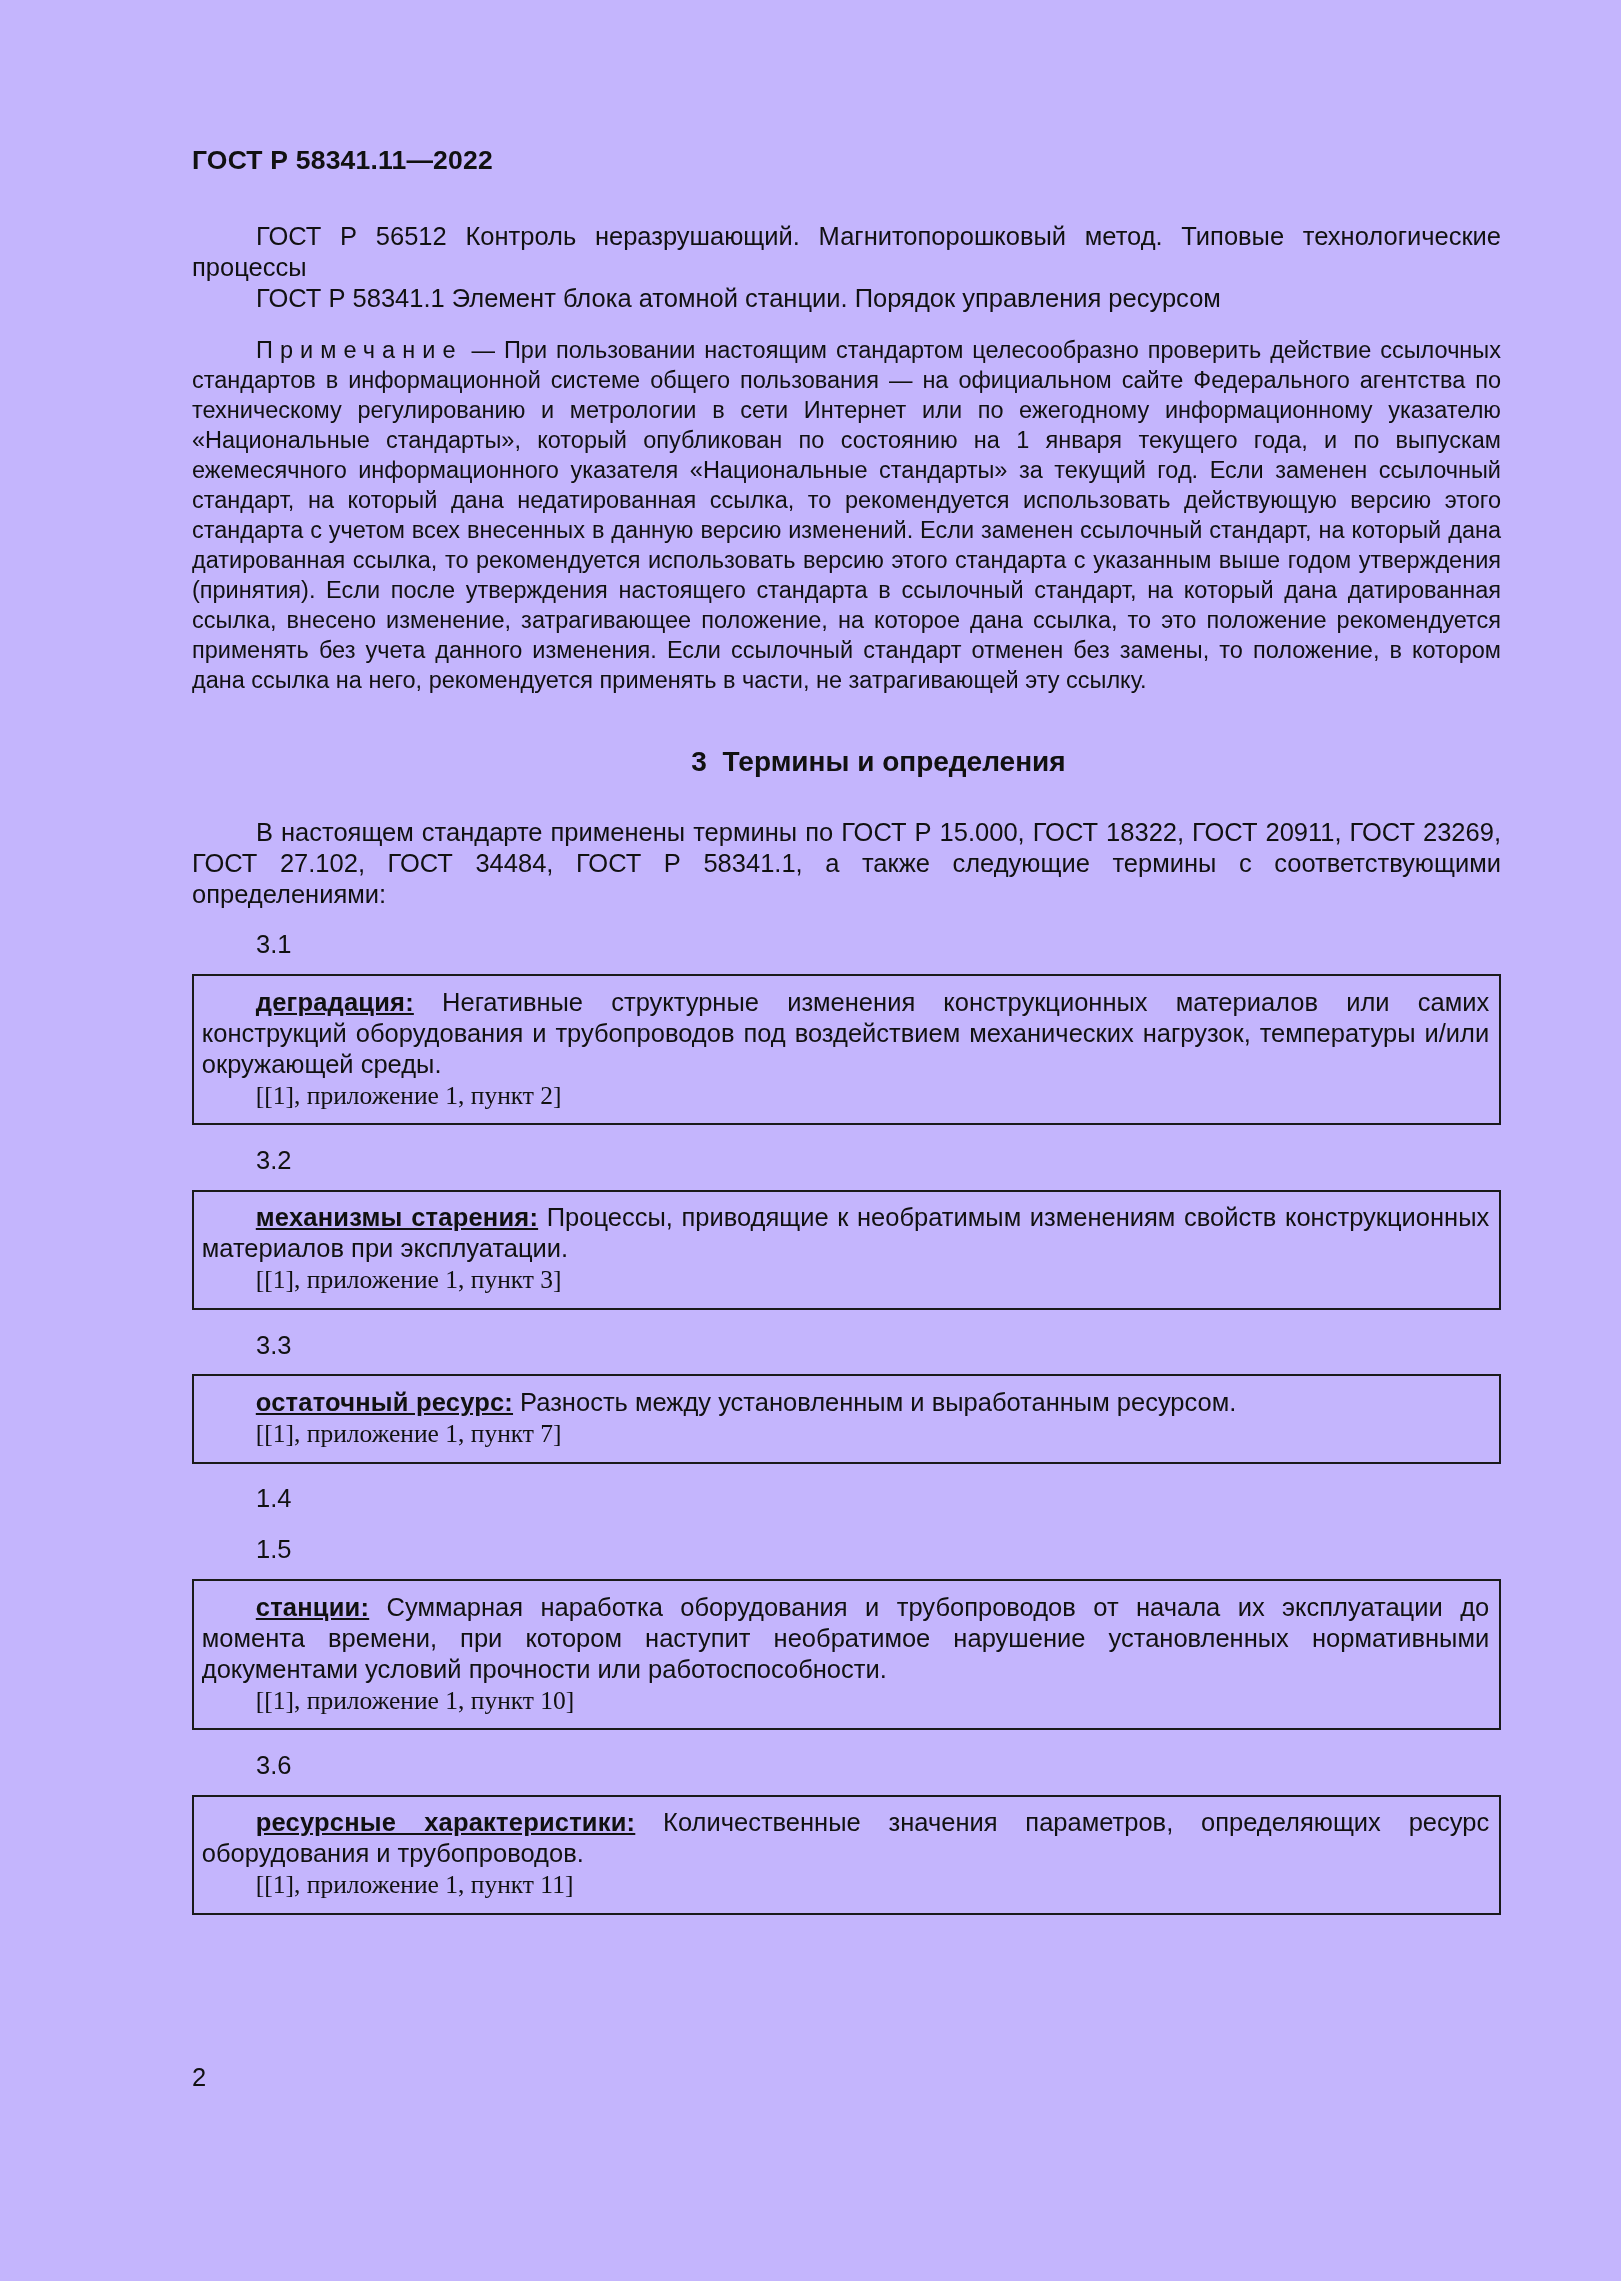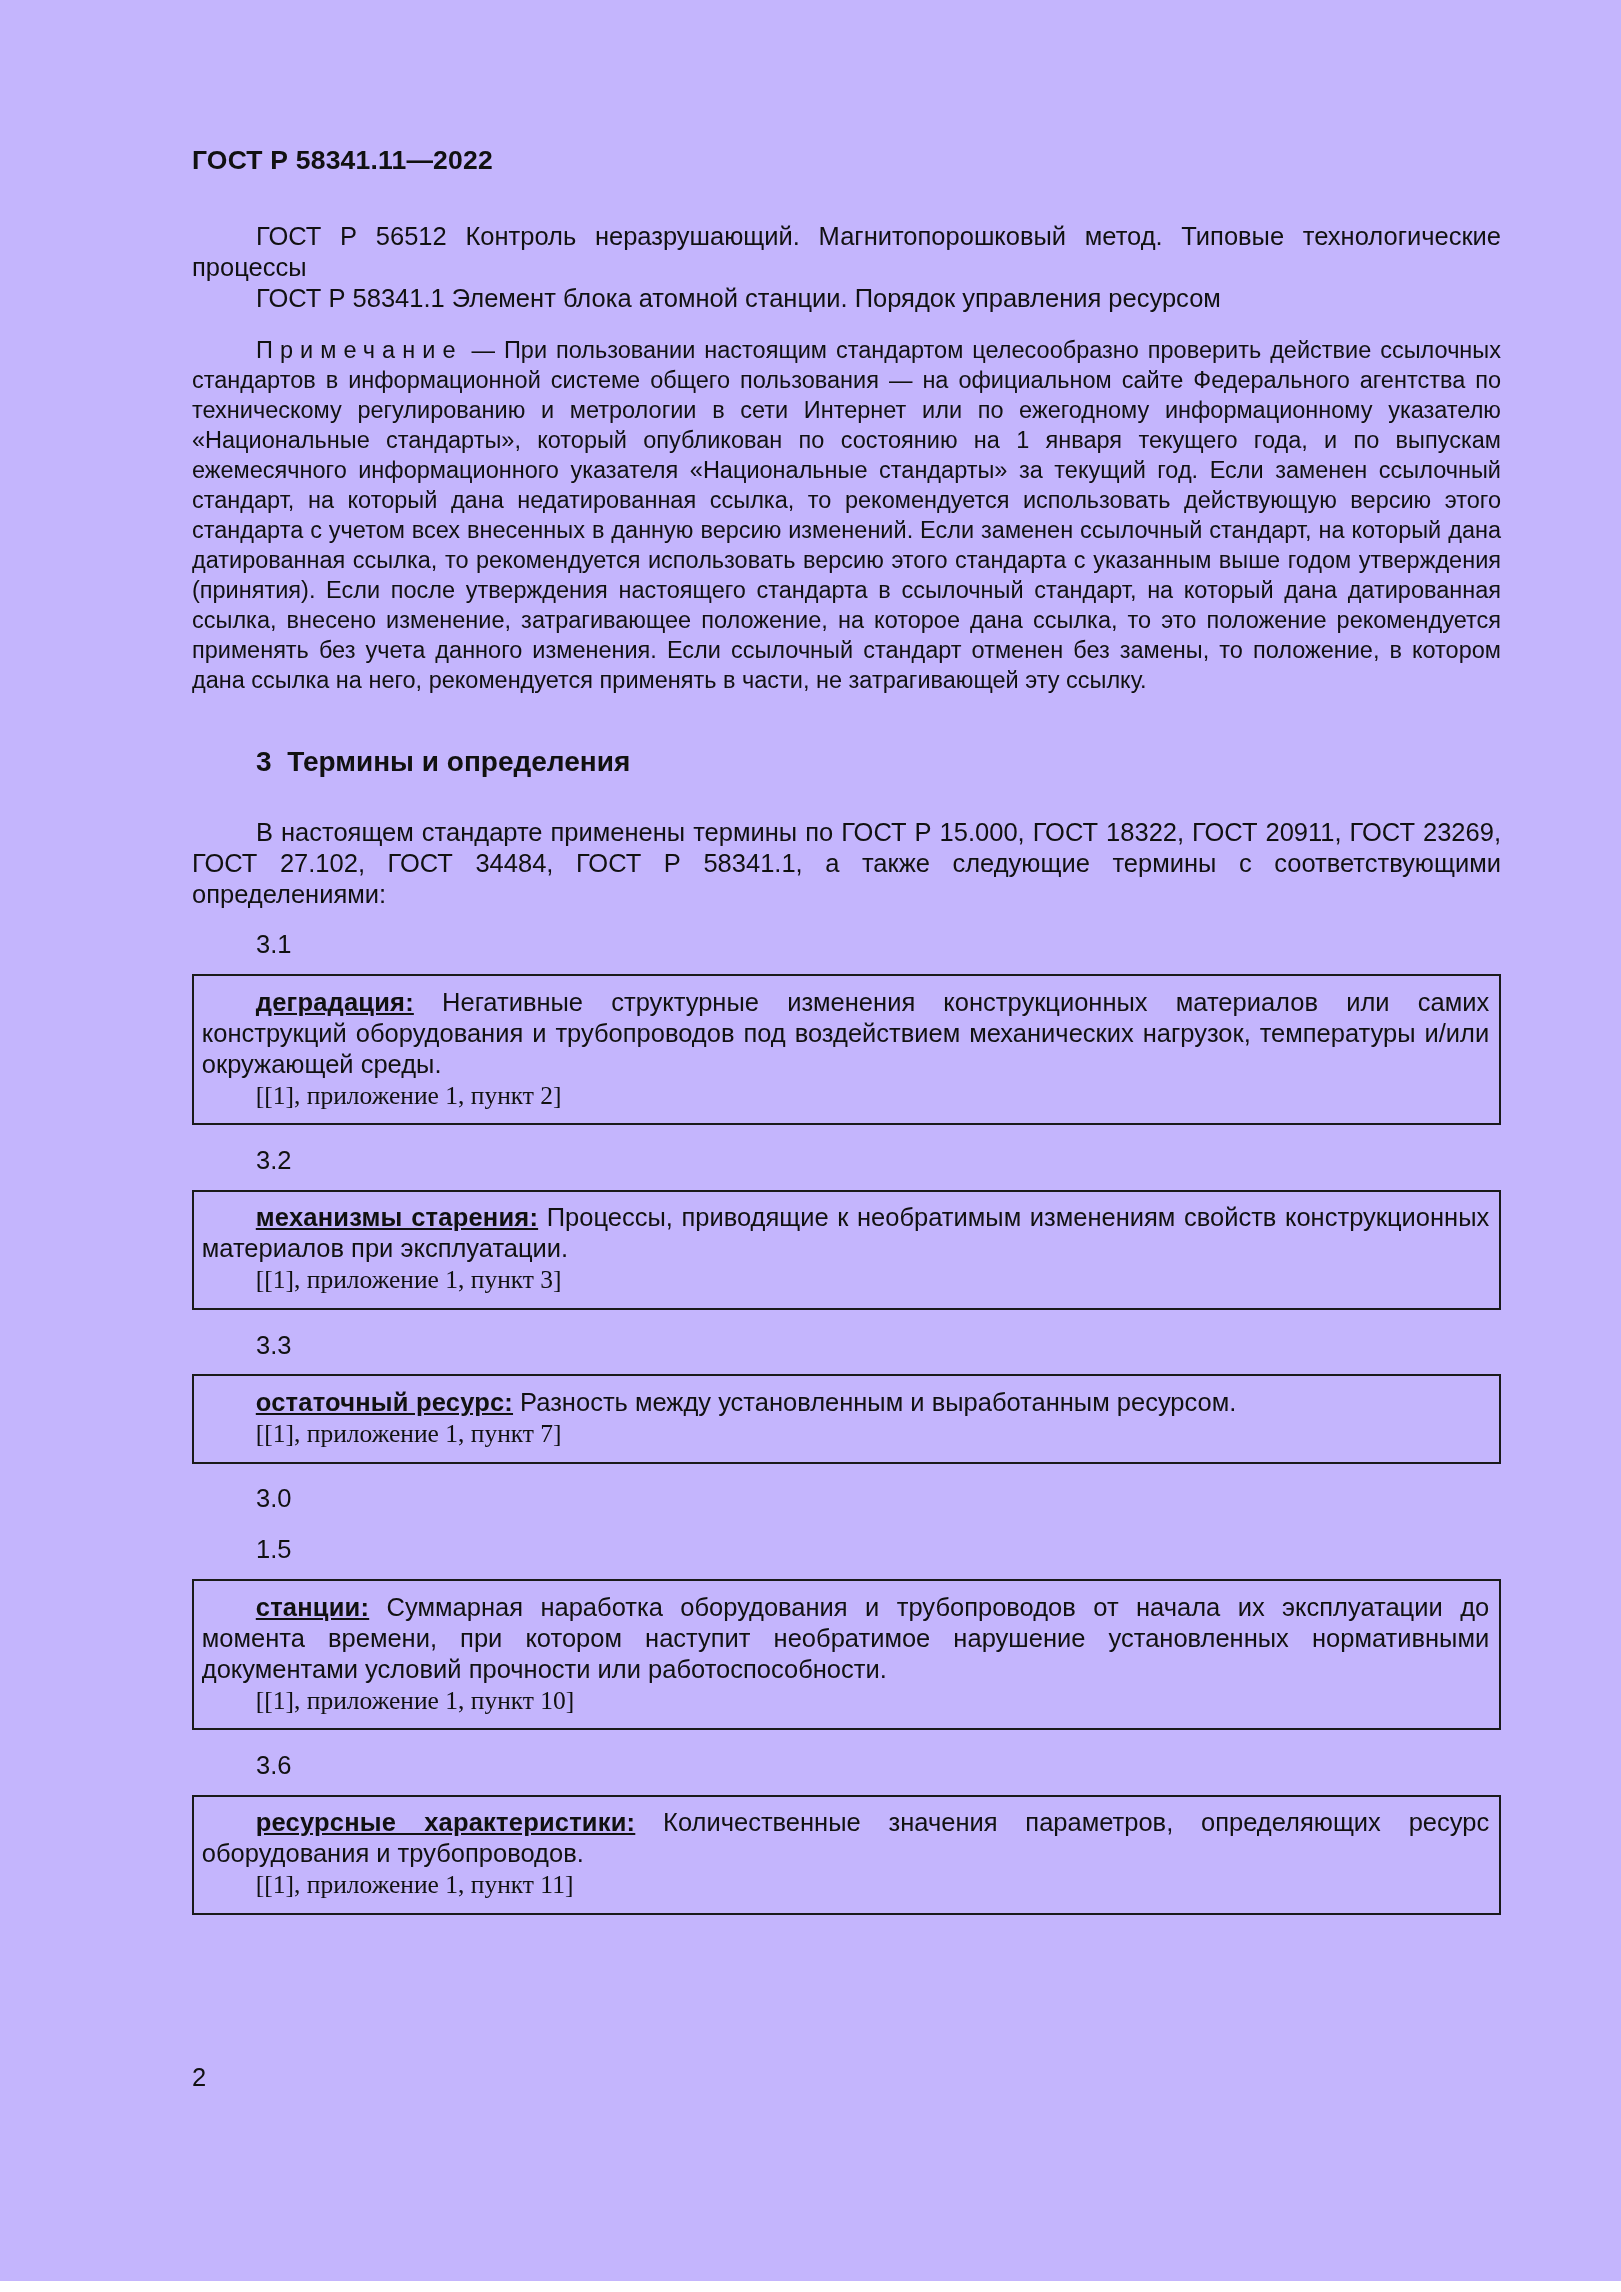--- a/index.html
+++ b/index.html
@@ -38,20 +38,21 @@
     text-align: justify;
     text-indent: 64px;
   }
   .note-label {
     letter-spacing: 0.30em;
   }
   .section-heading {
     font-size: 28px;
     font-weight: bold;
     margin: 51px 0 39px 64px;
+    text-align: center;
   }
   .section-heading .num {
     margin-right: 15.7px;
   }
   .intro {
     margin-bottom: 0;
   }
   .term-number {
     font-size: 25.5px;
     line-height: 31px;
@@ -111,21 +112,21 @@
     <p class="def"><b>механизмы старения:</b><span> Процессы, приводящие к необратимым изменениям свойств конструкционных материалов при эксплуатации.</span></p>
     <p class="src">[[1], приложение 1, пункт 3]</p>
   </div>
 
   <p class="term-number">3.3</p>
   <div class="term-box">
     <p class="def"><b>остаточный ресурс:</b><span> Разность между установленным и выработанным ресурсом.</span></p>
     <p class="src">[[1], приложение 1, пункт 7]</p>
   </div>
 
-  <p class="term-number">3.0</p>
+  <p class="term-number">1.4</p>
 
   <p class="term-number">1.5</p>
   <div class="term-box">
     <p class="def"><b>станции:</b><span> Суммарная наработка оборудования и трубопроводов от начала их эксплуатации до момента времени, при котором наступит необратимое нарушение установленных нормативными документами условий прочности или работоспособности.</span></p>
     <p class="src">[[1], приложение 1, пункт 10]</p>
   </div>
 
   <p class="term-number">3.6</p>
   <div class="term-box">
     <p class="def"><b>ресурсные характеристики:</b><span> Количественные значения параметров, определяющих ресурс оборудования и трубопроводов.</span></p>

